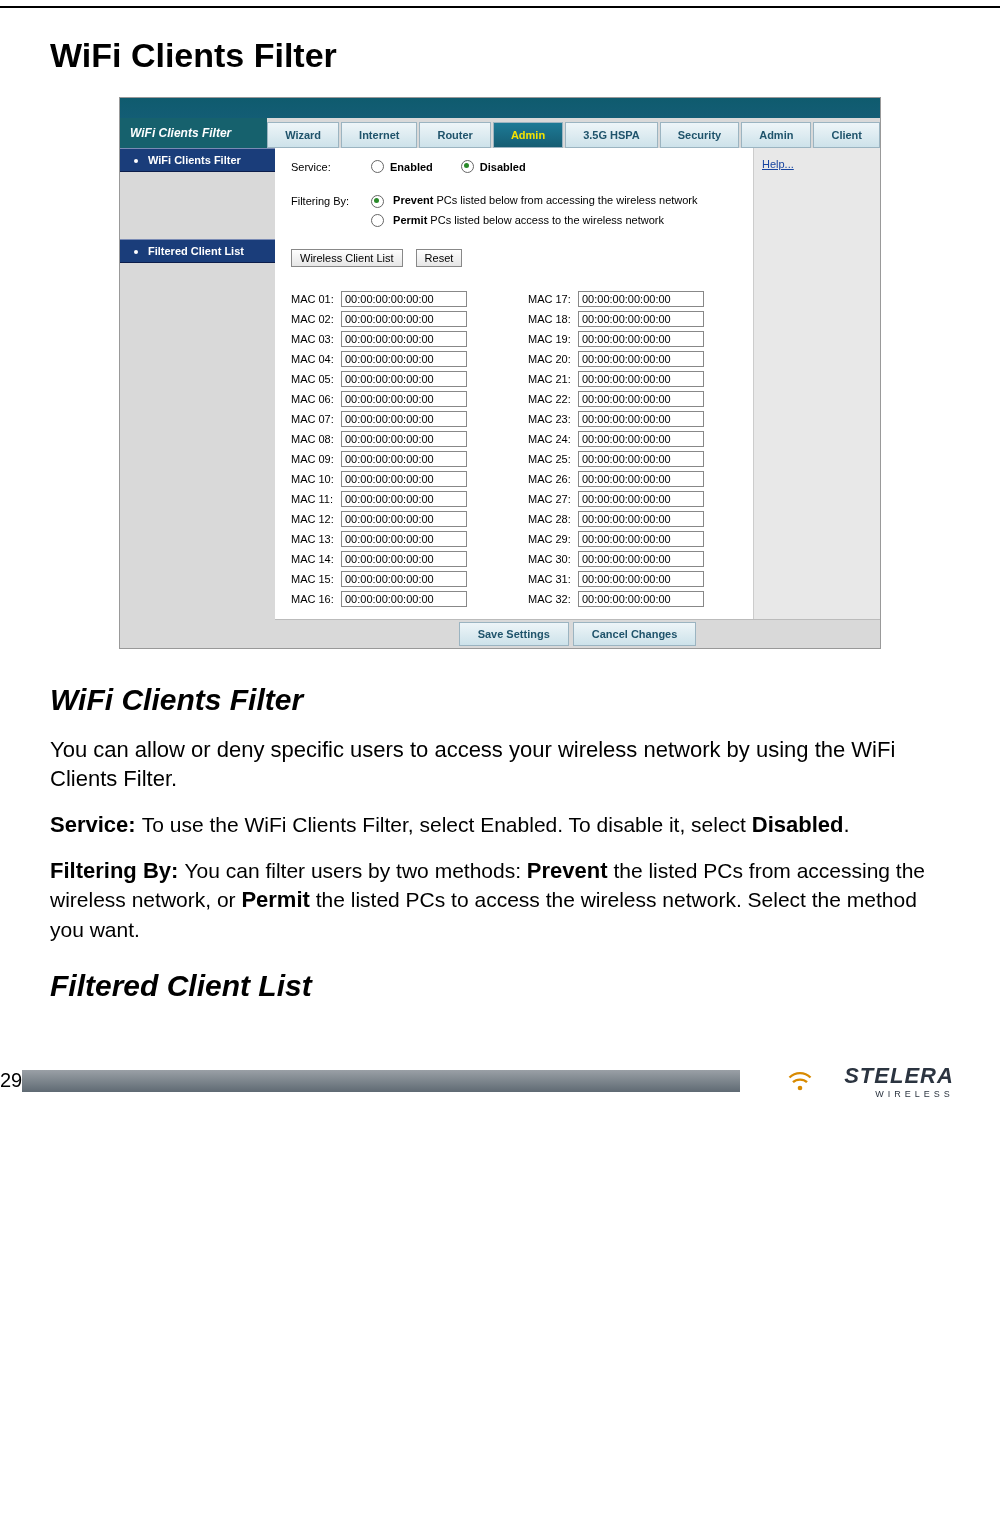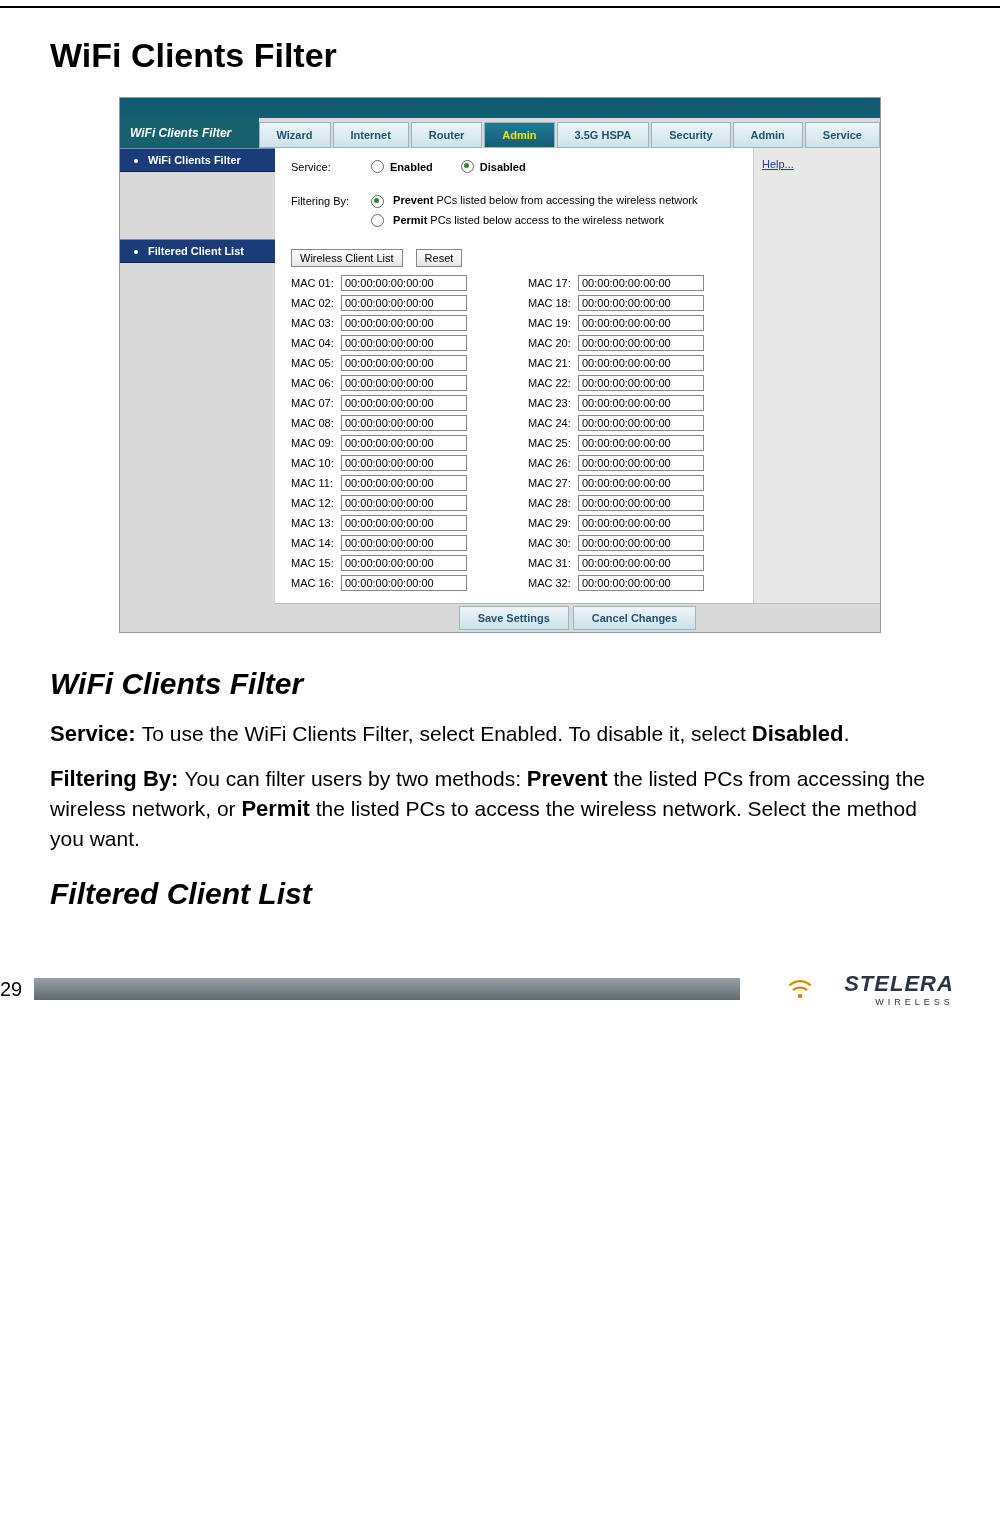--- a/index.html
+++ b/index.html
@@ -127,21 +127,21 @@
   }
   .radio.sel::after{
     content:""; position:absolute; left:2px; top:2px; width:5px; height:5px; border-radius:50%; background:#2a8a2a;
   }
   .filt-block { margin-left:80px; font-size:11px; line-height:1.8;}
   .filt-block .radio { margin-right:6px; vertical-align:middle;}
   .btn {
     display:inline-block; border:1px solid #888; background:linear-gradient(#fefefe,#e6e6e6);
     padding:2px 8px; font-size:11px; margin-right:10px;
   }
-  .mac-cols { display:flex; gap:28px; margin-top:8px;}
+  .mac-cols { display:flex; gap:28px; margin-top:24px;}
   .mac-col { flex:1; }
   .mac-row { display:flex; align-items:center; margin-bottom:4px;}
   .mac-row .mlab { width:50px; font-size:11px;}
   .mac-row input {
     width: 118px; font-size:11px; padding:1px 3px; border:1px solid #888; font-family:Arial;
   }
   .body-row.listsection .content { padding-top:10px;}
   .bottom-bar {
     margin-left:155px;
     border-top:1px solid #bbb;
@@ -171,21 +171,21 @@
     line-height: 1.35;
     margin: 0 0 16px 0;
   }
   p.body .sm { font-size:21px; }
   .footer {
     margin-top: 60px;
     display:flex;
     align-items:center;
   }
   .footer .pn {
-    width: 34px; font-size:20px; text-align:left;
+    width: 22px; font-size:20px; text-align:left;
   }
   .footer .bar {
     flex:1; height:22px;
     background: linear-gradient(#9aa0a6,#5f6a73);
   }
   .footer .logo {
     width: 260px;
     display:flex; align-items:center; justify-content:center;
     font-weight:bold; font-style:italic; font-size:22px; letter-spacing:1px;
     color:#2b3440;
@@ -206,21 +206,21 @@
     <div class="header-row">
       <div class="pane-title">WiFi Clients Filter</div>
       <div class="top-tabs" id="top-tabs">
           <div class="top-tab">Wizard</div>
           <div class="top-tab">Internet</div>
           <div class="top-tab">Router</div>
           <div class="top-tab active">Admin</div>
           <div class="top-tab">3.5G HSPA</div>
           <div class="top-tab">Security</div>
           <div class="top-tab">Admin</div>
-          <div class="top-tab">Service</div>
+          <div class="top-tab">Client</div>
         </div>
     </div>
 
     <div class="subtab-row">
       <div class="subtab-spacer"></div>
     </div>
 
     <div class="body-row">
       <div class="sidebar">
         <div class="side-head">WiFi Clients Filter</div>
@@ -405,20 +405,21 @@
     </div>
 
     <div class="bottom-bar">
       <div class="bb-btn">Save Settings</div>
       <div class="bb-btn">Cancel Changes</div>
     </div>
   </div>
 
   <h2 class="sec">WiFi Clients Filter</h2>
 
+  <p class="body">You can allow or deny specific users to access your wireless network by using the WiFi Clients Filter.</p>
 
   <p class="body">
     <b>Service: </b><span class="sm">To use the WiFi Clients Filter, select Enabled. To disable it, select </span><b>Disabled</b><span>.</span>
   </p>
 
   <p class="body">
     <b>Filtering By: </b><span class="sm">You can filter users by two methods: </span><b>Prevent</b><span class="sm"> the listed PCs from accessing the wireless network, or </span><b>Permit</b><span class="sm"> the listed PCs to access the wireless network. Select the method you want.</span>
   </p>
 
   <h2 class="sec">Filtered Client List</h2>

